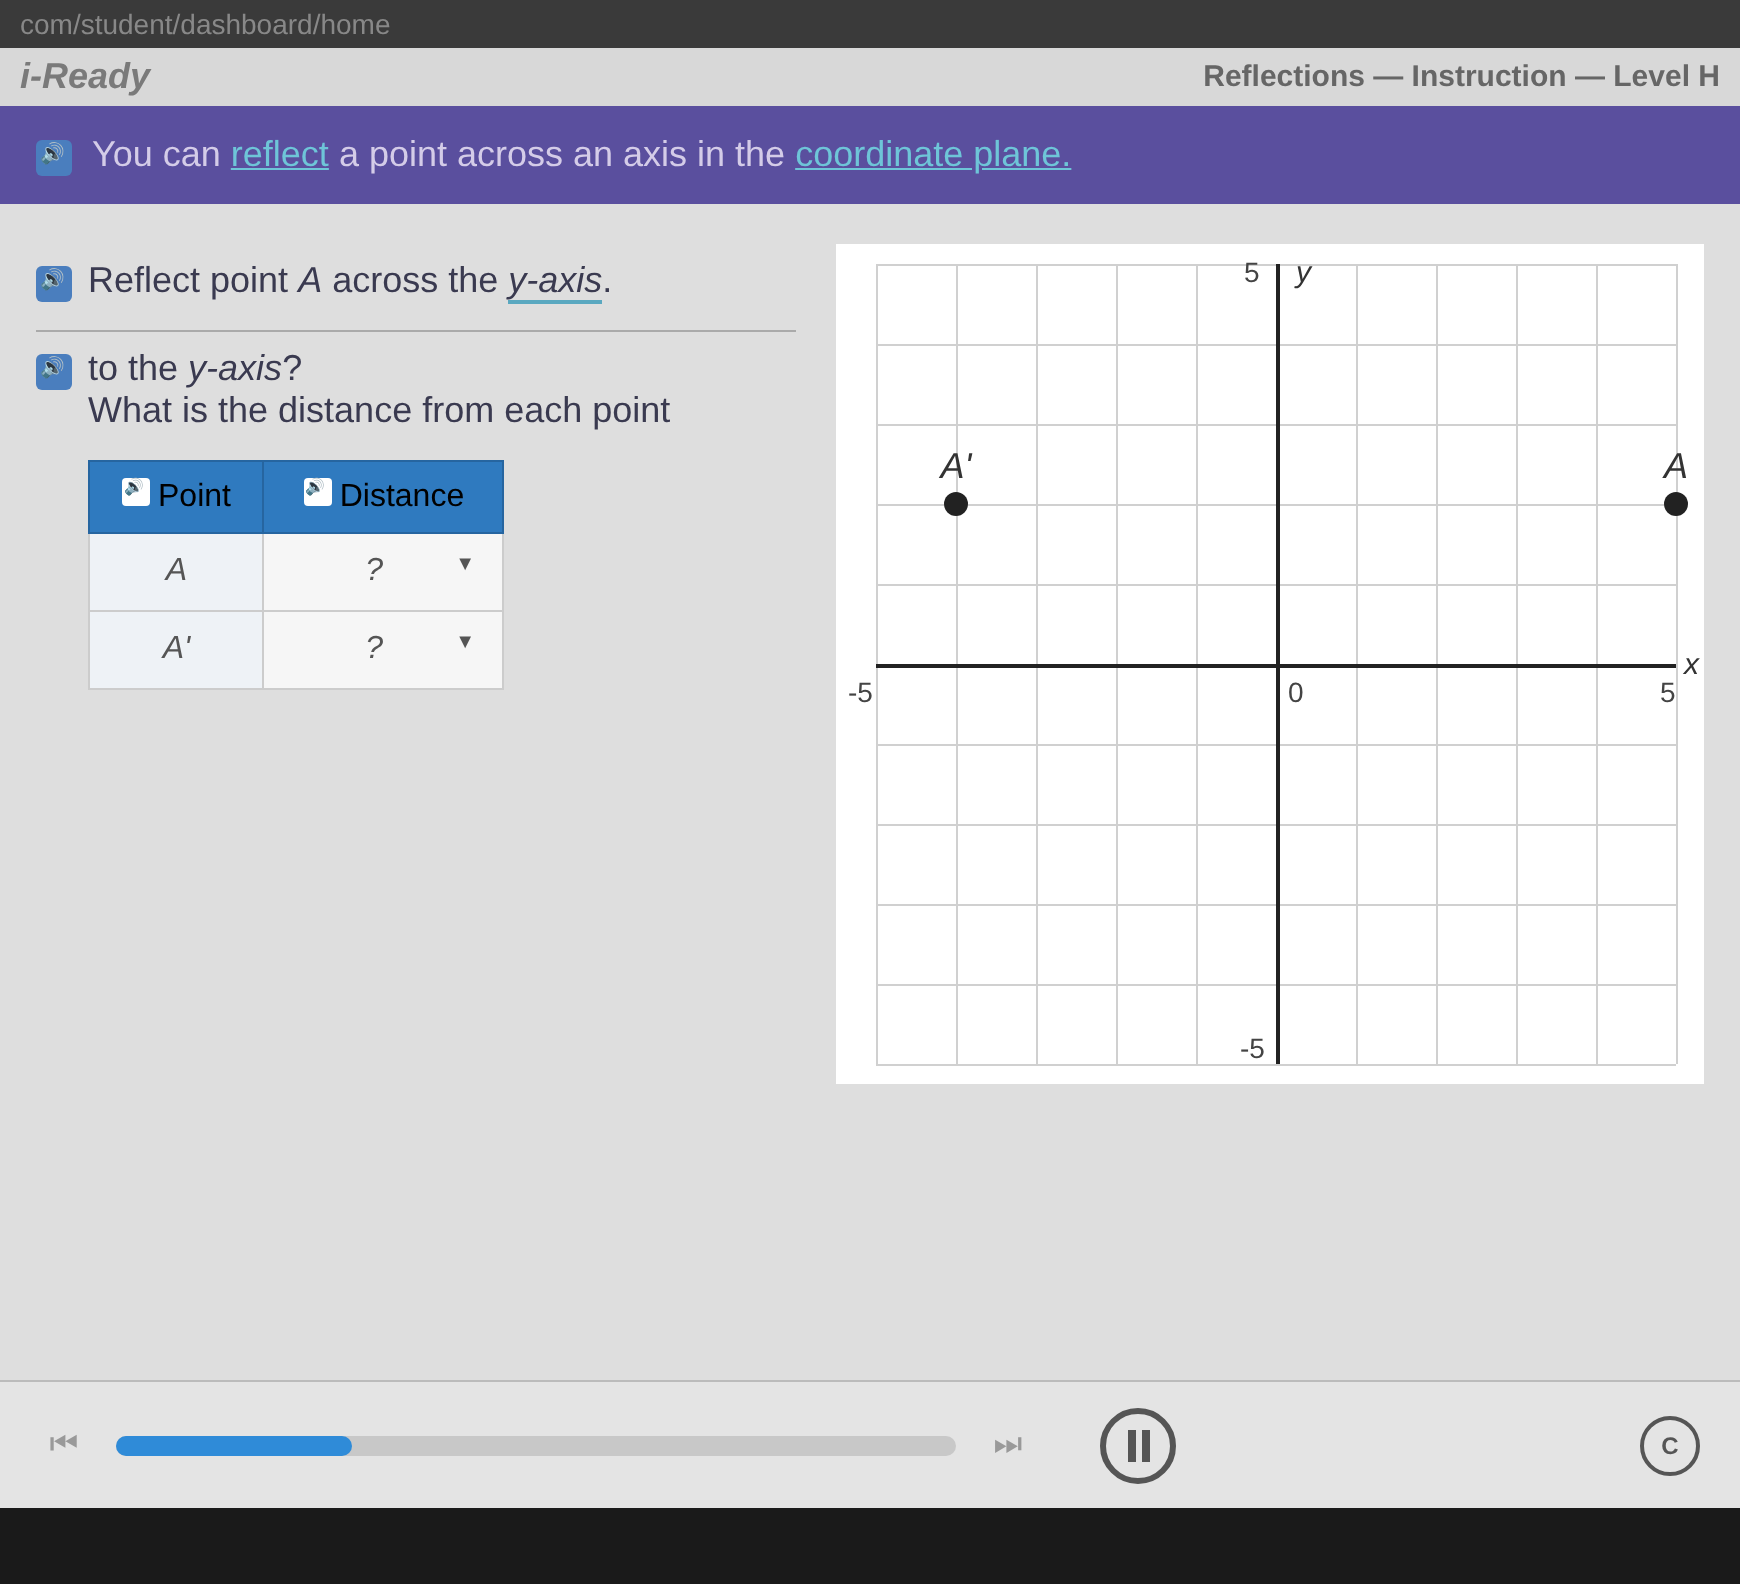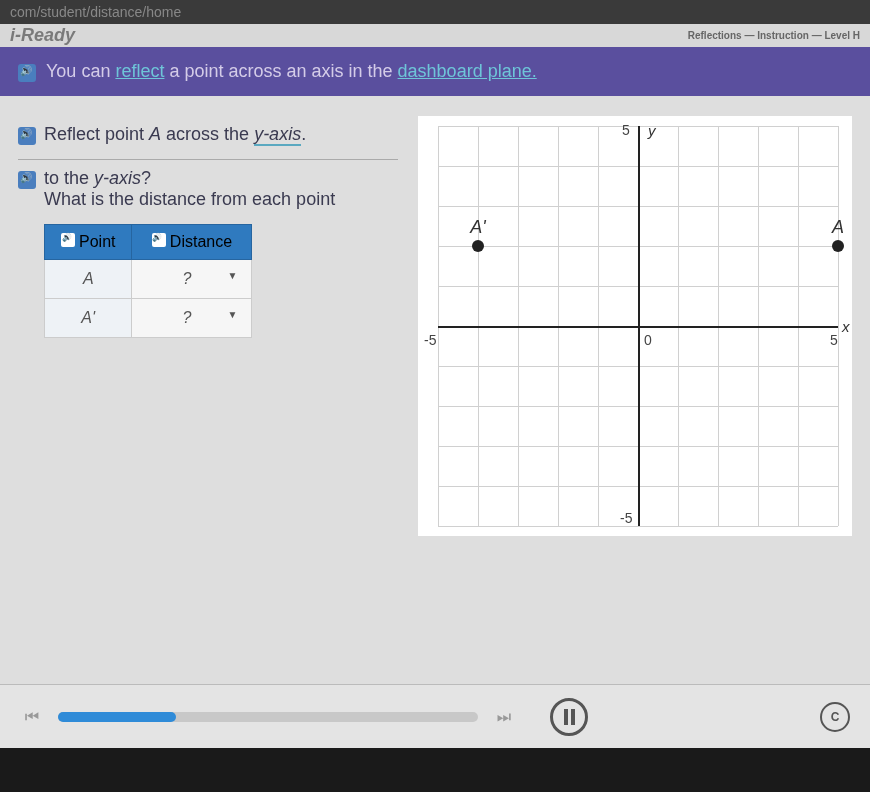--- a/index.html
+++ b/index.html
@@ -1,20 +1,20 @@
 <!DOCTYPE html>
 <html><head>
 <meta charset="utf-8">
 <style>
   * { box-sizing: border-box; margin: 0; padding: 0; }
   body { width: 870px; height: 792px; font-family: Arial, sans-serif; background: #1a1a1a; overflow: hidden; }
   .browser-bar { background: #3a3a3a; padding: 4px 10px; font-size: 14px; color: #888; }
   .app-title-bar { background: #d8d8d8; padding: 6px 10px; display: flex; align-items: center; justify-content: flex-end; position: relative; }
   .app-logo { position: absolute; left: 10px; color: #7a7a7a; font-weight: bold; font-size: 18px; font-style: italic; }
-  .lesson-title { color: #666; font-size: 10px; font-weight: bold; }
+  .lesson-title { color: #666; font-size: 15px; font-weight: bold; }
   .instruction-banner { background: #5a4f9e; padding: 14px 18px; color: #d4cce8; font-size: 18px; display: flex; align-items: center; gap: 10px; }
   .banner-text { flex: 1; }
   .link-word { color: #6ec5d8; text-decoration: underline; cursor: pointer; }
   .content { background: #dedede; height: 588px; display: flex; padding: 20px 18px; gap: 20px; position: relative; }
   .left-panel { width: 380px; }
   .step { padding: 8px 0 14px 0; border-bottom: 1px solid #aaa; color: #3a3a50; font-size: 18px; }
   .step:last-of-type { border-bottom: none; }
   .step-row { display: flex; align-items: flex-start; gap: 8px; }
   .audio-btn { width: 18px; height: 18px; background: #4a7ebe; border-radius: 3px; margin-top: 3px; flex-shrink: 0; position: relative; }
   .audio-btn::before { content: "🔊"; position: absolute; font-size: 10px; top: 1px; left: 2px; color: #fff; }
@@ -42,32 +42,32 @@
   .progress-fill { height: 100%; background: #2f8bd8; border-radius: 5px; }
   .pause-btn { width: 38px; height: 38px; border: 3px solid #555; border-radius: 50%; display: flex; align-items: center; justify-content: center; cursor: pointer; margin-left: 20px; }
   .pause-bars { display: flex; gap: 3px; }
   .pause-bars span { width: 4px; height: 16px; background: #555; }
   .cc-btn { margin-left: auto; width: 30px; height: 30px; border: 2px solid #555; border-radius: 50%; display: flex; align-items: center; justify-content: center; font-size: 12px; font-weight: bold; color: #555; cursor: pointer; }
 </style>
 </head>
 <body>
 
 <div class="browser-bar">
-  <span>com/student/distance/home</span>
+  <span>com/student/dashboard/home</span>
 </div>
 
 <div class="app-title-bar">
   <span class="app-logo">i-Ready</span>
   <span class="lesson-title">Reflections — Instruction — Level H</span>
 </div>
 
 <div class="instruction-banner">
   <span class="audio-btn"></span>
   <span class="banner-text">
-    <span>You can </span><span class="link-word">reflect</span><span> a point across an axis in the </span><span class="link-word">dashboard plane.</span>
+    <span>You can </span><span class="link-word">reflect</span><span> a point across an axis in the </span><span class="link-word">coordinate plane.</span>
   </span>
 </div>
 
 <div class="content">
   <div class="left-panel">
 
     <div class="step">
       <div class="step-row">
         <span class="audio-btn"></span>
         <div>

